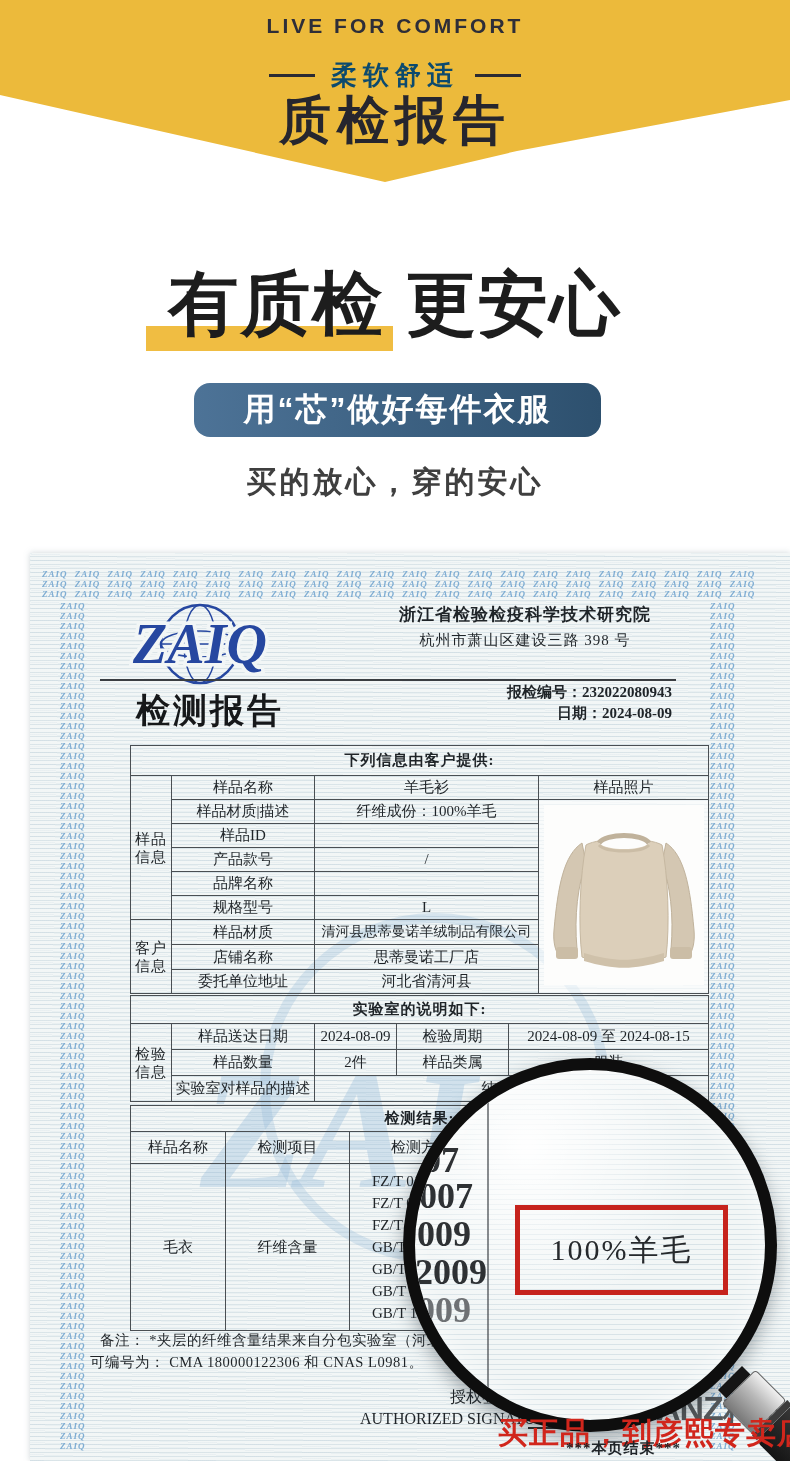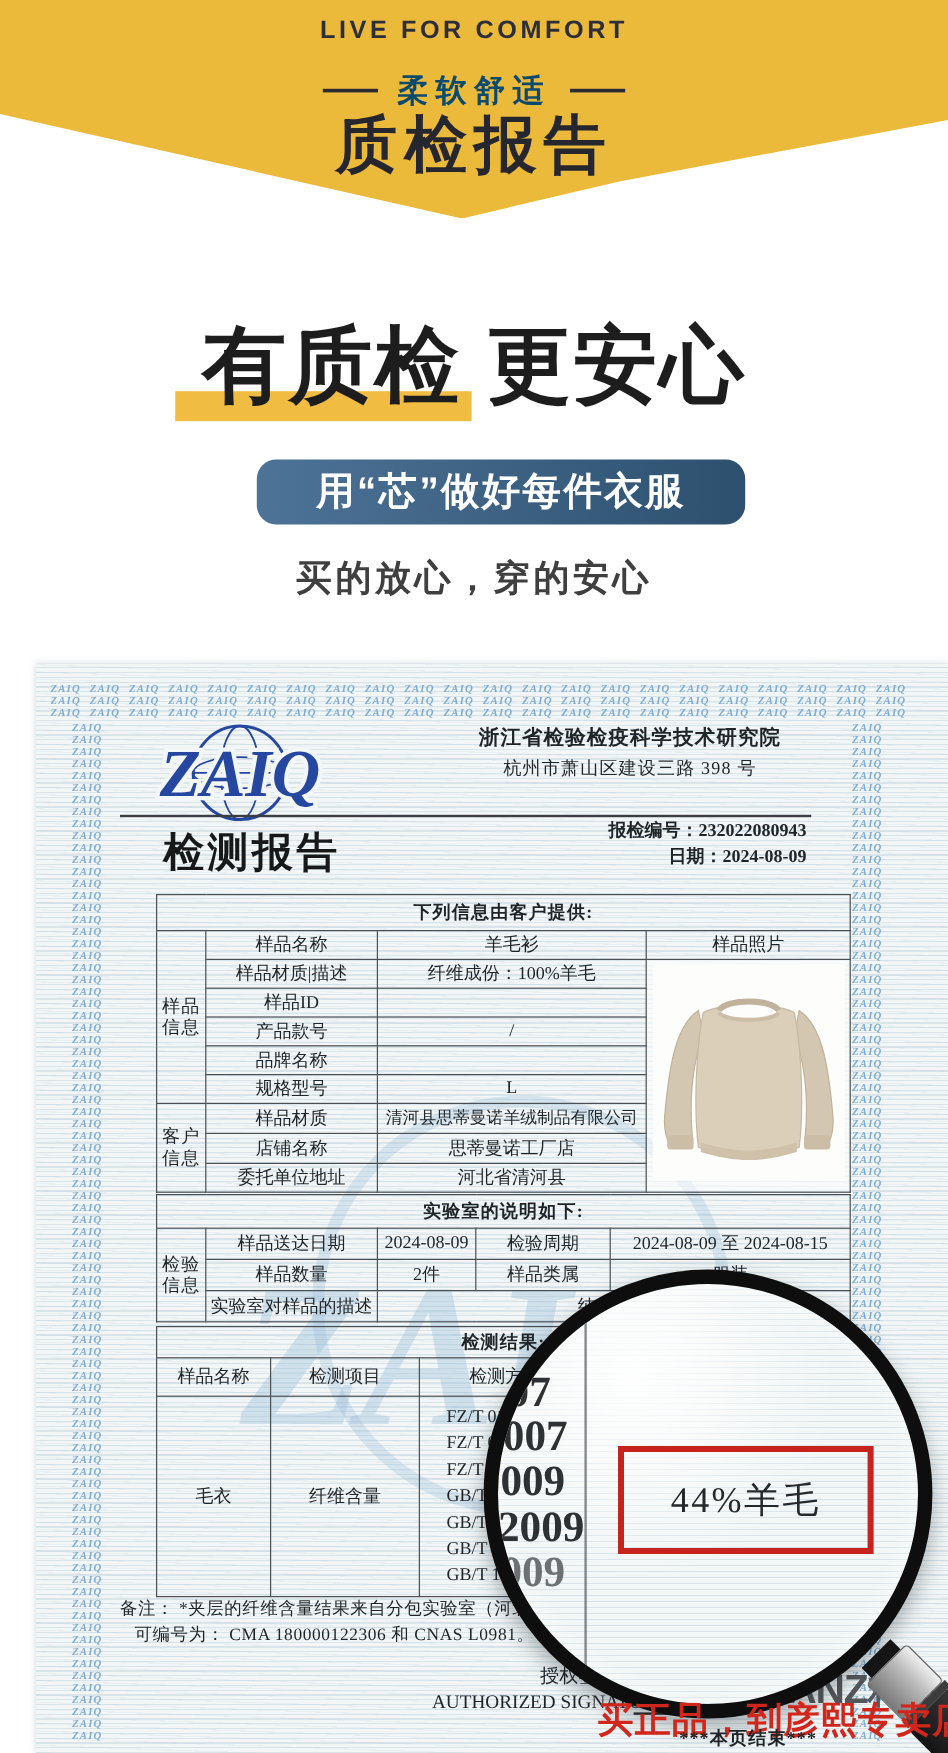--- a/index.html
+++ b/index.html
@@ -17,21 +17,21 @@
   .banner-sub .dash{width:46px;height:3.5px;background:#2b2b33;}
   .banner-sub .txt{font-size:26px;font-weight:700;color:#0c4a6e;letter-spacing:6px;}
   .banner-title{position:absolute;left:0;top:86px;width:100%;text-align:center;
                 font-size:52px;font-weight:900;color:#26262e;letter-spacing:6px;}
 
   
   .hero-wrap{position:absolute;left:0;top:258px;width:790px;height:100px;}
   .hero-bar{position:absolute;left:146px;top:68px;width:247px;height:25px;background:#f0bd42;z-index:0;}
   .hero-h{position:absolute;left:0;top:0;width:100%;text-align:center;z-index:1;
           font-size:70px;font-weight:900;color:#1d1d1d;letter-spacing:2px;}
-  .pill{position:absolute;left:214px;top:383px;width:407px;height:54px;border-radius:16px;
+  .pill{position:absolute;left:194px;top:383px;width:407px;height:54px;border-radius:16px;
         background:linear-gradient(90deg,#4d7397,#2d506e);display:flex;align-items:center;justify-content:center;}
   .pill span{color:#ffffff;font-size:32px;font-weight:700;letter-spacing:2px;}
   .hero-tag{position:absolute;left:0;top:462px;width:100%;text-align:center;
             font-size:30px;font-weight:600;color:#3f3f3f;letter-spacing:3px;}
 
   
   .cert{position:absolute;left:30px;top:553px;width:760px;height:908px;
         background:
           repeating-linear-gradient(0deg, rgba(156,183,198,0.28) 0 1px, rgba(255,255,255,0) 1px 4px),
           repeating-linear-gradient(2deg, rgba(170,195,210,0.12) 0 1px, rgba(255,255,255,0) 1px 6px),
@@ -74,21 +74,21 @@
   td.photo-cell{background:rgba(255,255,255,0.55);vertical-align:middle;}
   td.left-val{text-align:left;padding-left:10px;}
   .t1{left:100px;top:192px;width:578px;}
   .t2{left:100px;top:442px;width:578px;padding-left:40px;}
   .t3{left:100px;top:552px;width:578px;}
   .t3 td.methods{text-align:left;padding-left:22px;vertical-align:middle;}
   .t3 .m-line{height:22px;line-height:22px;font-size:15px;white-space:nowrap;}
 
   
   .remark1{left:70px;top:778px;font-size:14.5px;letter-spacing:0.5px;}
-  .remark2{left:82px;top:800px;font-size:14.5px;letter-spacing:0.5px;}
+  .remark2{left:60px;top:800px;font-size:14.5px;letter-spacing:0.5px;}
   .auth-cn{left:420px;top:834px;font-size:16px;}
   .auth-en{left:330px;top:857px;font-size:16px;z-index:2;}
   .auth-line{left:498px;top:874px;width:80px;height:1.5px;background:#2a2a2a;z-index:2;}
   .brand{left:578px;top:836px;z-index:5;color:#55585a;font-weight:900;white-space:nowrap;
          font-family:"Liberation Sans",sans-serif;letter-spacing:-1px;}
   .brand .en{font-size:34px;}
   .brand .cn{font-size:29px;letter-spacing:0;}
   .red-text{left:468px;top:860px;z-index:7;color:#d1261c;font-weight:900;font-size:30px;
             white-space:nowrap;font-family:"Liberation Sans",sans-serif;letter-spacing:1px;}
   .end-text{left:536px;top:886px;z-index:7;font-size:15px;font-weight:700;letter-spacing:1px;}
@@ -321,21 +321,21 @@
   <div class="abs end-text">***本页结束***</div>
 
   <div class="abs lens">
     <div class="lens-vline"></div>
     <span class="zoom-digit" style="left:8px;top:72px">07</span>
     <span class="zoom-digit" style="left:4px;top:108px">007</span>
     <span class="zoom-digit" style="left:2px;top:146px">009</span>
     <span class="zoom-digit" style="left:0px;top:184px">2009</span>
     <span class="zoom-digit" style="left:2px;top:222px;color:#6e7174">009</span>
     <div class="result-box">
-      <span>44%羊毛</span>
+      <span>100%羊毛</span>
     </div>
   </div>
   <div class="abs handle">
     <div class="neck"></div>
     <div class="ferrule"></div>
     <div class="band"></div>
     <div class="grip"></div>
   </div>
 
 </div>

